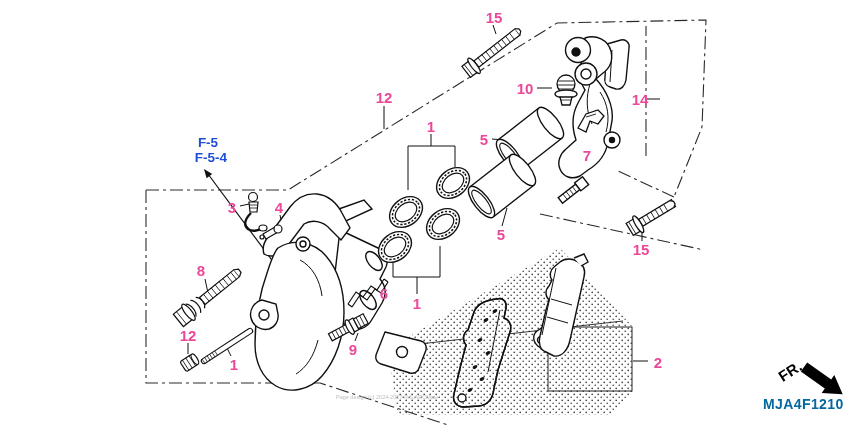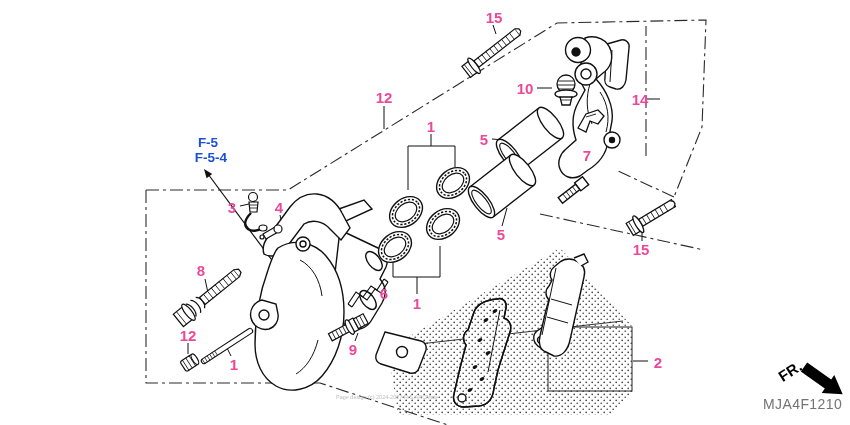--- a/index.html
+++ b/index.html
@@ -3,21 +3,21 @@
 <meta charset="utf-8">
 <style>
   html,body{margin:0;padding:0;background:#ffffff;}
   #stage{position:relative;width:850px;height:425px;background:#ffffff;overflow:hidden;
          font-family:"Liberation Sans", sans-serif;}
   #art{position:absolute;left:0;top:0;}
   .callout{position:absolute;transform:translate(-50%,-50%);font-weight:bold;
            font-size:15px;color:#ec4899;line-height:1;white-space:nowrap;}
   .ref{position:absolute;transform:translate(-50%,-50%);font-weight:bold;
        font-size:13.5px;color:#1d4ed8;line-height:1;white-space:nowrap;margin-left:24px;}
-  .code{position:absolute;font-weight:normal;font-size:14px;color:#737373;
+  .code{position:absolute;font-weight:bold;font-size:14px;color:#0369a1;
         letter-spacing:0.4px;white-space:nowrap;}
   .fr{position:absolute;transform:translate(-50%,-50%) rotate(-33deg);
       font-weight:bold;font-size:15px;color:#000;white-space:nowrap;}
   .watermark{position:absolute;font-size:5.5px;color:#bdbdbd;white-space:nowrap;}
 </style>
 </head>
 <body>
 
 <div id="stage">
 

